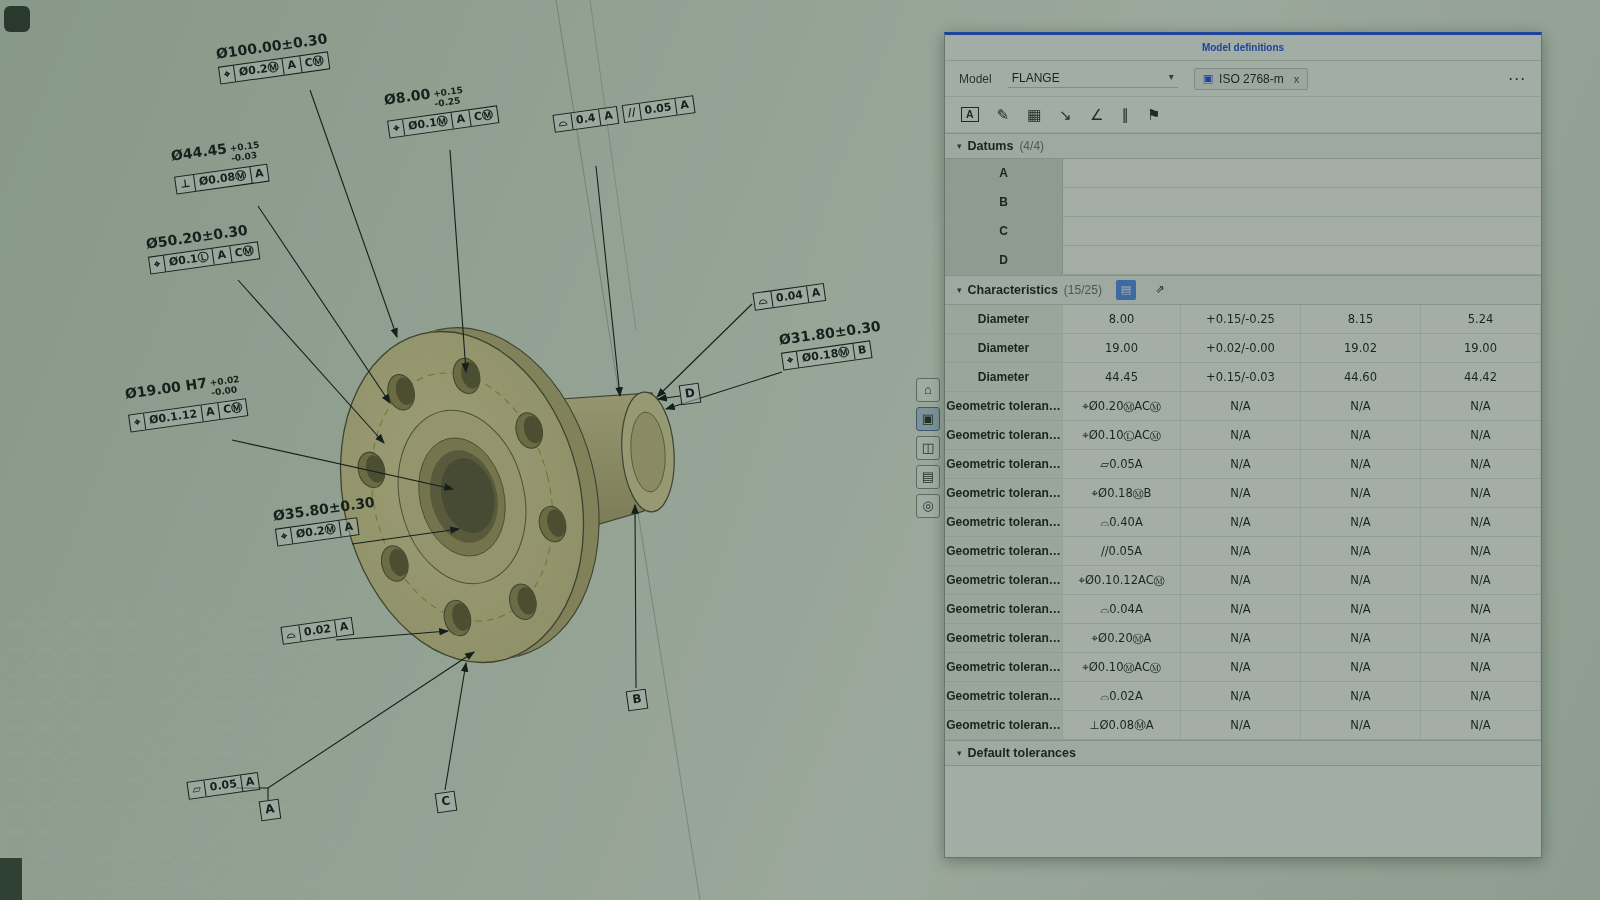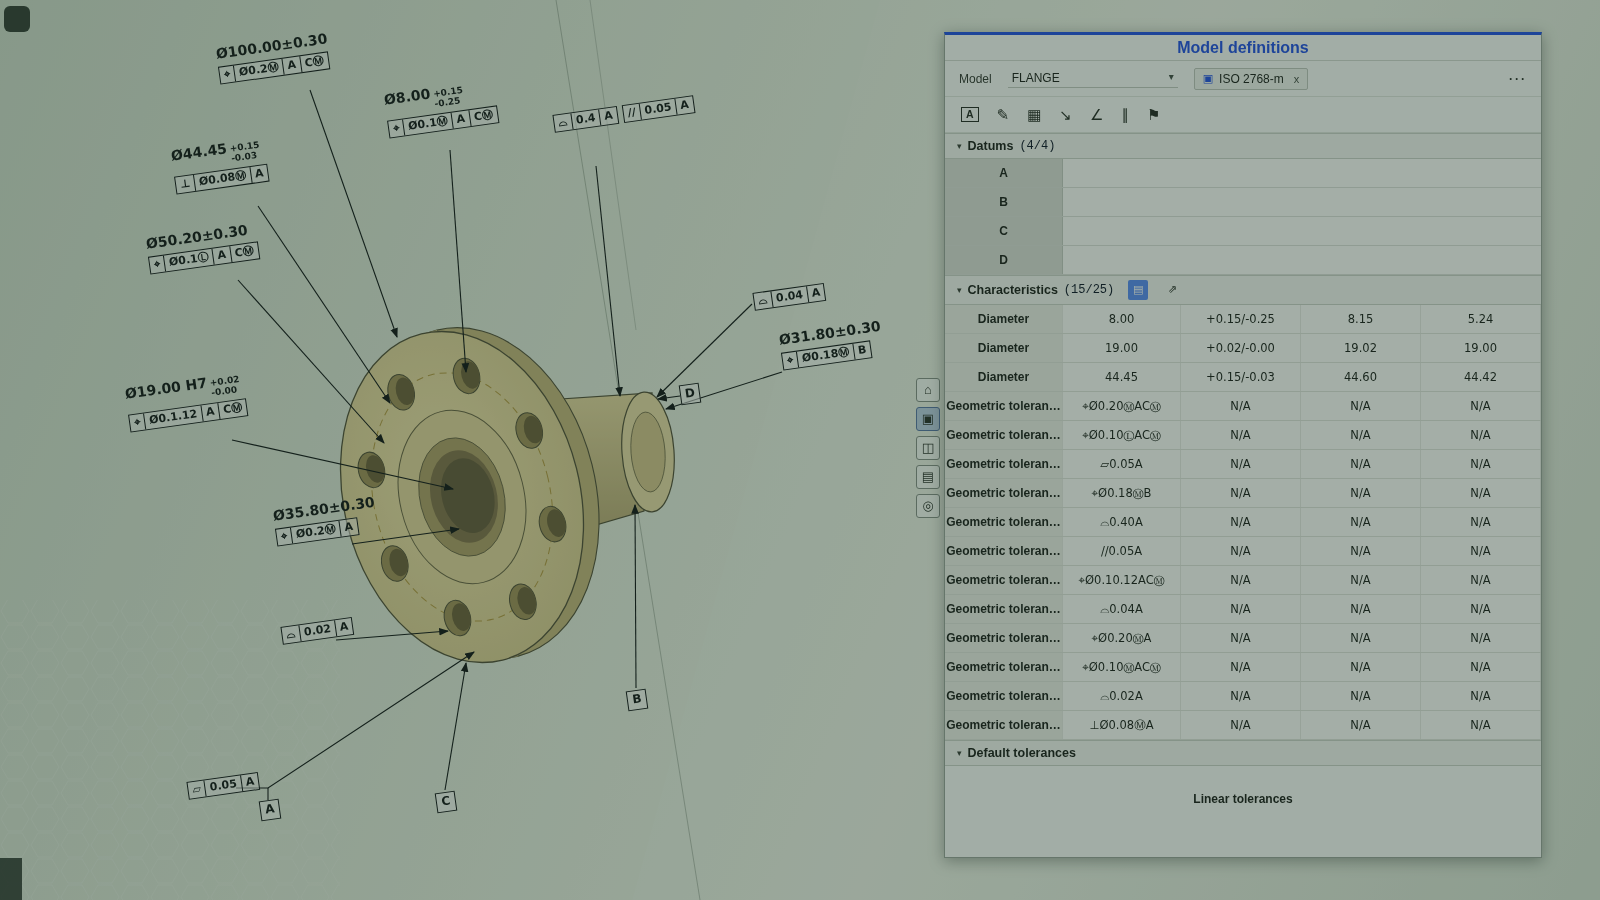--- a/index.html
+++ b/index.html
@@ -30,42 +30,42 @@
   .mini-btn { width:24px; height:24px; border:1px solid #88928a; border-radius:3px;
               background:rgba(250,252,249,.75); color:#2c332d; font-size:13px; line-height:22px;
               text-align:center; cursor:pointer; }
   .mini-btn.sel { background:rgba(150,180,225,.55); border-color:#5b79a8; }
 
   
   #panel { position:absolute; left:944px; top:32px; width:598px; height:826px;
            background:#fbfcfa; border:1px solid #9aa49b; border-top:3px solid #2553e6;
            box-shadow:0 3px 14px rgba(10,20,14,.35); color:#1d211d; font-size:12px; overflow:hidden; }
   .p-header { height:26px; line-height:25px; text-align:center; font-weight:700; color:#2553e6;
-              border-bottom:1px solid #d4d9d2; font-size:16px; }
+              border-bottom:1px solid #d4d9d2; font-size:10px; }
   .p-modelrow { height:36px; display:flex; align-items:center; padding:0 14px; border-bottom:1px solid #e1e5df; }
   .m-label { margin-right:16px; color:#343a34; }
   .dropdown { display:flex; align-items:flex-start; justify-content:space-between; width:170px;
               border-bottom:1px solid #c3cac2; padding:2px 4px; cursor:pointer; font-weight:400; }
   .caret { font-size:10px; color:#46504a; }
   .chip { display:flex; align-items:center; gap:6px; margin-left:16px; padding:3px 8px;
           border:1px solid #c0c7bf; background:#f1f4ef; border-radius:2px; cursor:pointer; }
   .chip-icon { color:#2553e6; font-size:11px; }
   .chip-close { margin-left:4px; color:#4b534c; font-size:11px; cursor:pointer; }
   .overflow-btn { margin-left:auto; letter-spacing:2px; font-weight:700; color:#2c332d; cursor:pointer; }
   .p-tools { height:36px; display:flex; align-items:center; gap:18px; padding:0 16px;
              border-bottom:1px solid #e1e5df; }
   .tool { color:#272d27; font-size:15px; cursor:pointer; line-height:1; }
   .tool.boxed { border:1.4px solid #272d27; font-size:10.5px; font-weight:700; padding:1px 4px; }
 
   .sec-h { display:flex; align-items:center; gap:6px; padding:0 12px; height:26px;
            background:#f4f6f2; border-top:1px solid #ccd2ca; border-bottom:1px solid #ccd2ca;
            cursor:pointer; }
   .sec-h .chev { font-size:9px; color:#3a423b; }
   .sec-title { font-weight:700; font-size:12.5px; }
-  .sec-count { color:#0f172a;font-family:Liberation Mono, monospace; }
+  .sec-count { color:#737373; }
   .icon-btn { width:20px; height:20px; margin-left:8px; border-radius:2px; text-align:center;
               line-height:19px; font-size:11px; cursor:pointer; color:#272d27; }
   .icon-btn.primary { background:#5b8ef5; color:#ffffff; }
 
   .drow { display:flex; height:29px; border-bottom:1px solid #dde1db; cursor:pointer; }
   .dlabel { width:118px; background:#dcdfd8; border-right:1px solid #c6ccc4;
             font-weight:700; text-align:center; line-height:28px; }
   .dval { flex:1; background:#fdfefc; }
 
   .thead, .trow { display:grid; grid-template-columns:118px 118px 120px 120px 120px; }
@@ -485,17 +485,16 @@
           <div>N/A</div>
           <div>N/A</div>
         </div>
       </div>
 
     <div class="sec-h">
       <span class="chev">▾</span>
       <span class="sec-title">Default tolerances</span>
     </div>
 
-    <div class="bottom-title">Linear tolerances</div>
   </div>
 
   <div id="tint"></div>
 </div>
 
 </body></html>

